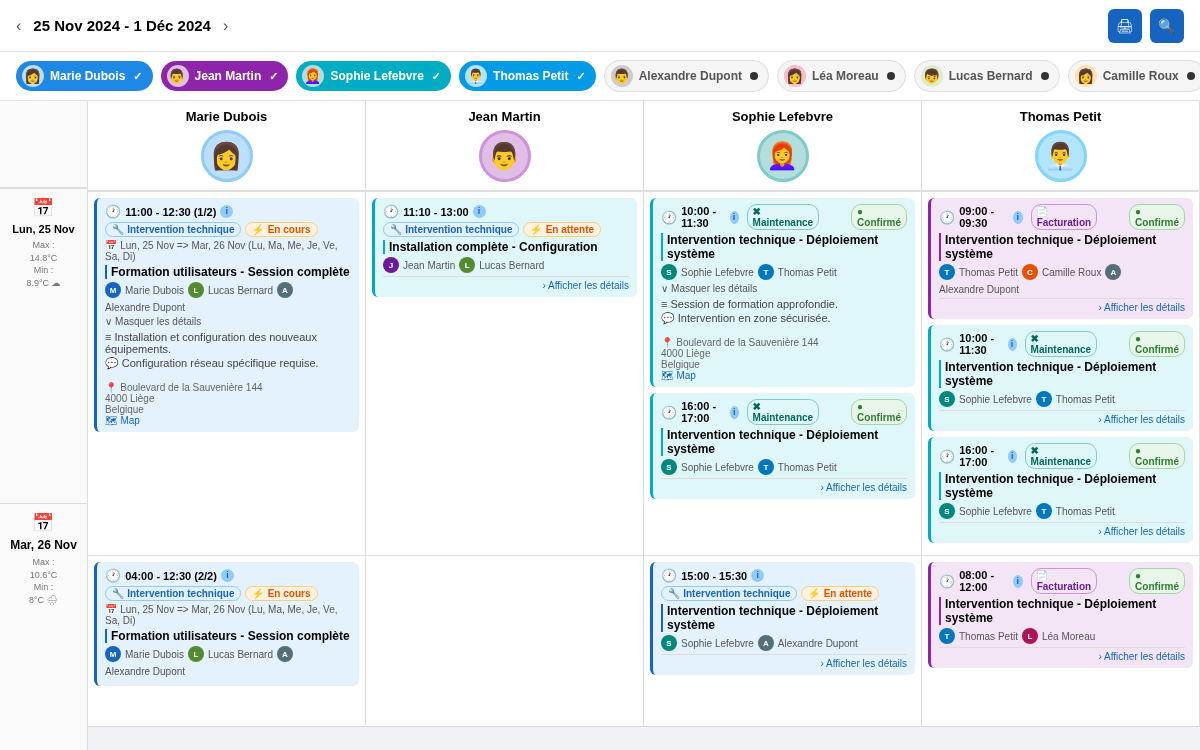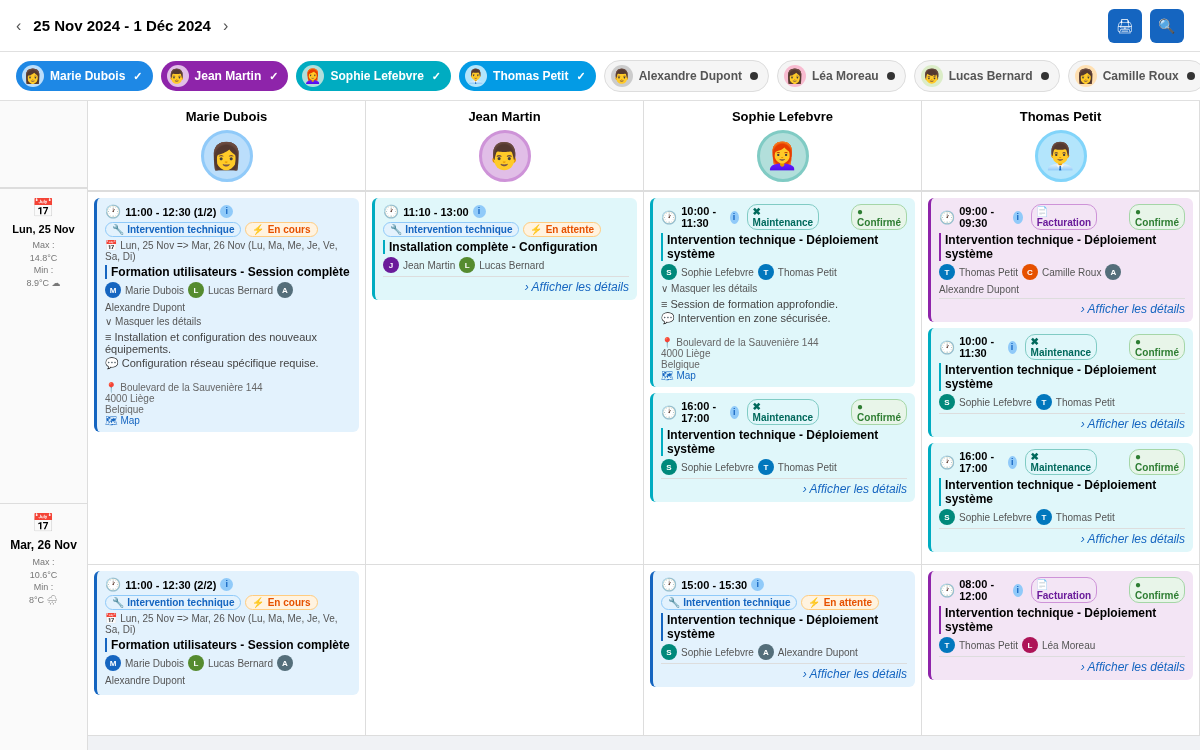--- a/index.html
+++ b/index.html
@@ -118,22 +118,22 @@
     .mini-avatar {
       width: 16px; height: 16px; border-radius: 50%;
       display: flex; align-items: center; justify-content: center;
       font-size: 8px; font-weight: 700; color: white; flex-shrink: 0;
     }
     .person-name-sm { font-size: 10px; color: #555; }
     .event-desc { font-size: 11px; color: #444; margin-bottom: 2px; }
     .event-location { font-size: 10px; color: #666; margin-top: 12px; }
     .event-link { color: #1565c0; font-size: 10px; cursor: pointer; display: flex; align-items: center; gap: 3px; }
     .event-action {
-      color: #1565c0; font-size: 12px; cursor: pointer; text-align: right;
-      margin-top: 3px; padding-top: 3px; border-top: 1px solid #ddd; font-style: italic;
+      color: #1565c0; font-size: 10px; cursor: pointer; text-align: right;
+      margin-top: 3px; padding-top: 3px; border-top: 1px solid #ddd;
     }
 
     .info-icon { display: inline-block; width: 13px; height: 13px; border-radius: 50%; background: #90caf9; color: #1565c0; font-size: 9px; font-weight: 700; text-align: center; line-height: 13px; }
 
     .full-layout { display: flex; flex-direction: column; height: 750px; overflow: hidden; }
     .scroll-area { flex: 1; overflow-y: auto; display: flex; }
     .left-dates { width: 88px; flex-shrink: 0; background: #fafafa; border-right: 1px solid #ddd; }
     .right-grid { flex: 1; overflow-x: auto; }
     .header-row { display: flex; background: white; border-bottom: 2px solid #ddd; position: sticky; top: 0; z-index: 10; }
     .header-col { flex: 1; min-width: 270px; max-width: 280px; border-right: 1px solid #ddd; padding: 8px; display: flex; flex-direction: column; align-items: center; }
@@ -397,21 +397,21 @@
         </div>
 
       </div>
 
       <div class="data-row">
 
         <div class="data-col">
           <div class="event-card">
             <div class="event-time">
               <span style="font-size:13px;">🕐</span>
-              <span>11:00 - 12:30 (2/2)</span>
+              <span>04:00 - 12:30 (2/2)</span>
               <span class="info-icon">i</span>
             </div>
             <div class="event-tags">
               <span class="tag blue-outline">🔧 Intervention technique</span>
               <span class="tag orange">⚡ En cours</span>
             </div>
             <div style="font-size:10px; color:#555; margin-bottom:3px;">📅 Lun, 25 Nov =&gt; Mar, 26 Nov (Lu, Ma, Me, Je, Ve, Sa, Di)</div>
             <div class="event-title">Formation utilisateurs - Session complète</div>
             <div class="event-persons">
               <div class="mini-avatar" style="background:#1565c0;">M</div>

